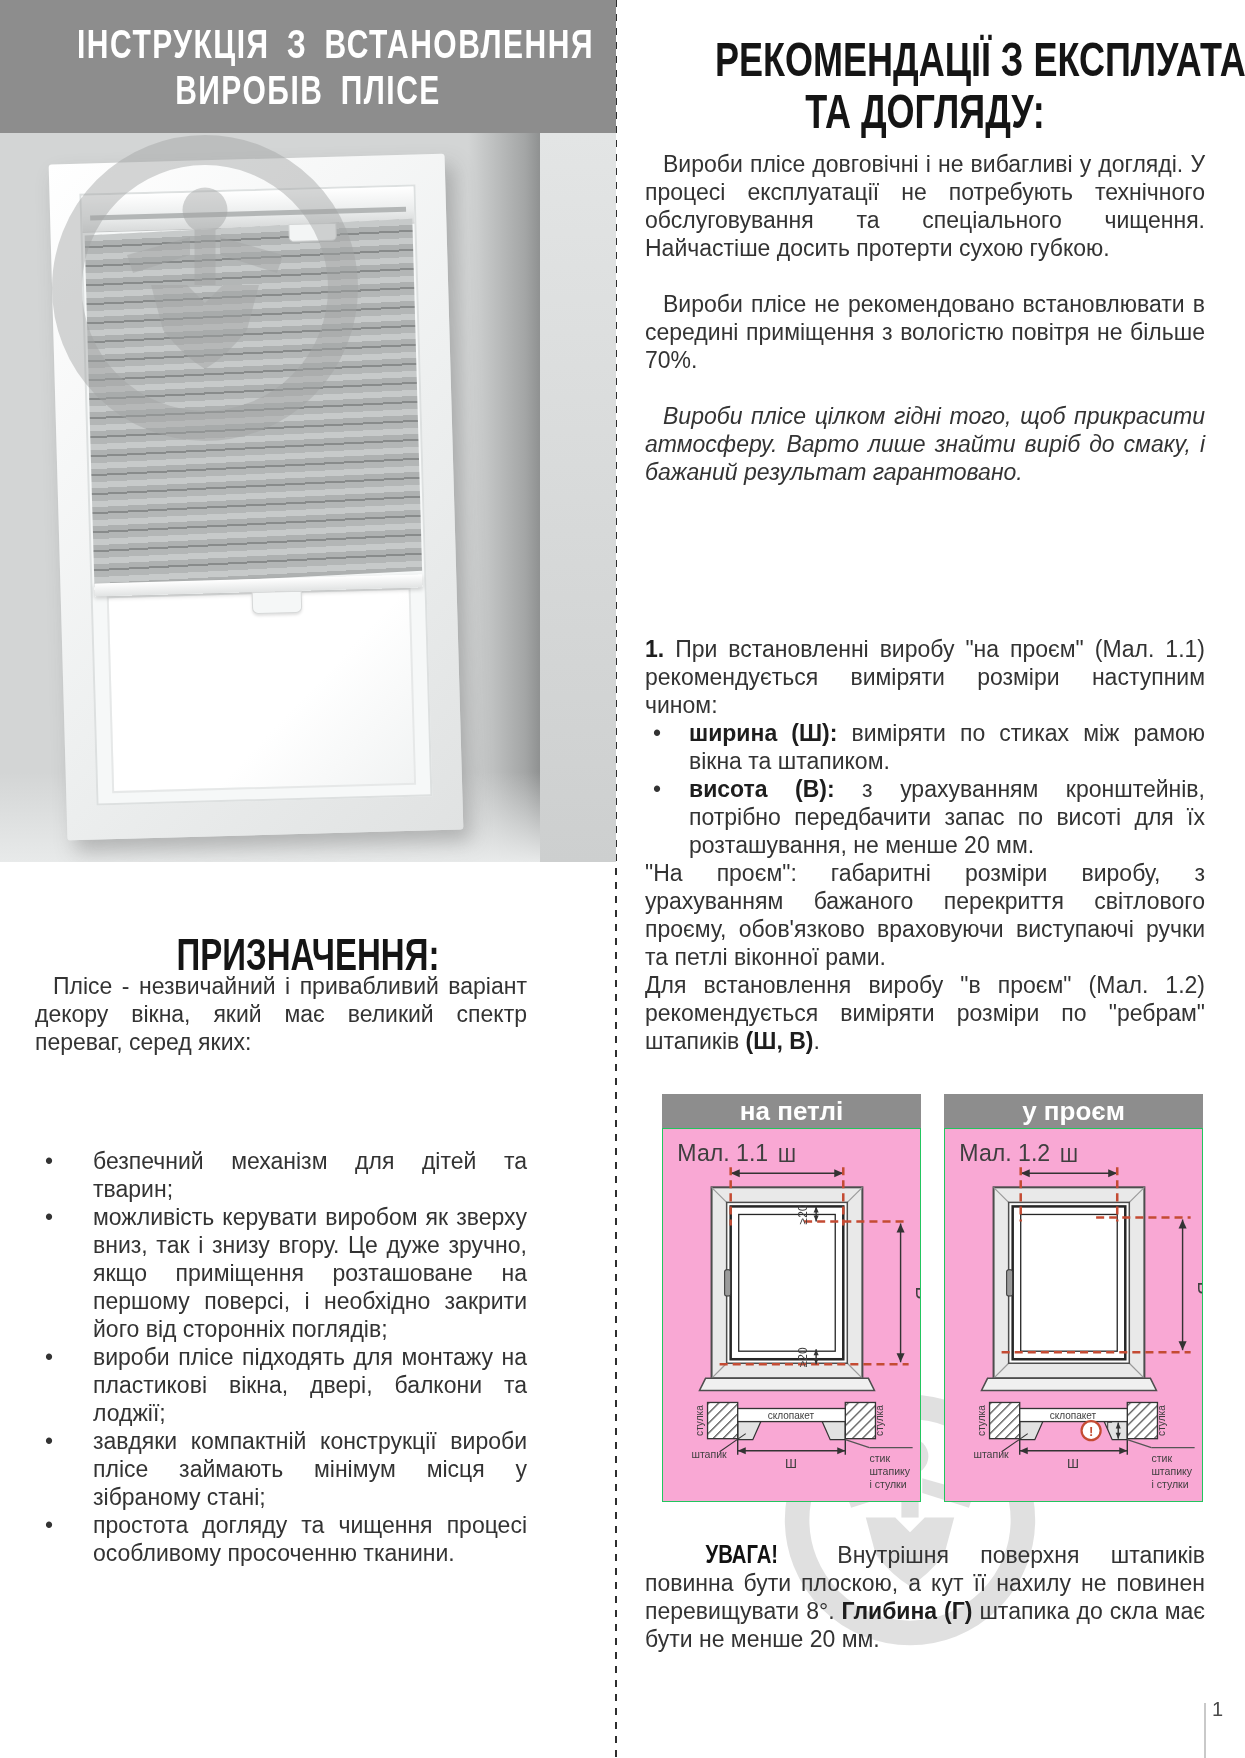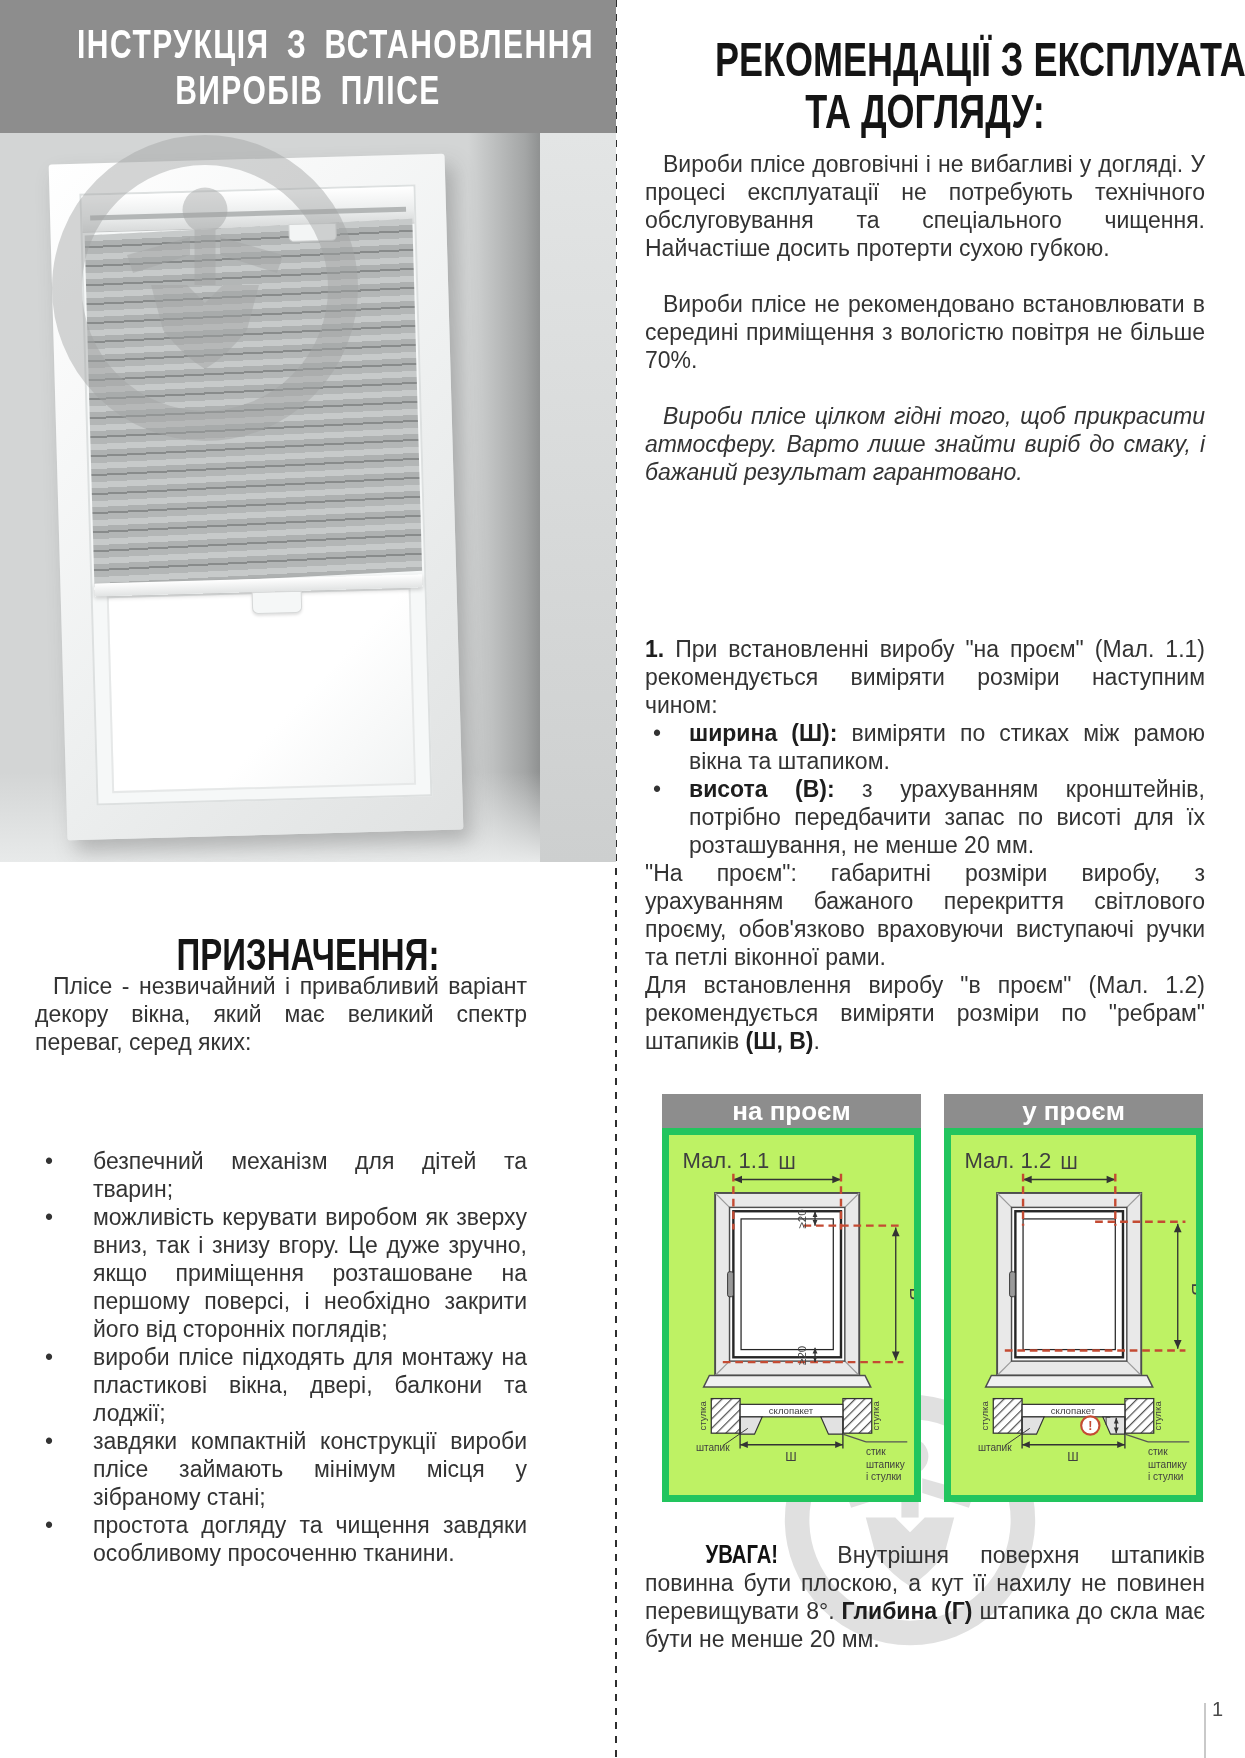--- a/index.html
+++ b/index.html
@@ -53,21 +53,21 @@
   .ind{text-indent:18px;}
   .ital{font-style:italic;}
   .mlist{left:645px;top:719px;width:560px;}
   .mlist .b-item{position:relative;padding-left:44px;}
   .mlist .b-item::before{content:"\2022";position:absolute;left:8px;top:0;}
   .bold{font-weight:700;color:#1d1d1d;}
   
   .panel{width:259px;z-index:2;}
   .panel-hd{height:34px;background:#8d8d8d;color:#ffffff;font-weight:700;font-size:26px;
       display:flex;align-items:center;justify-content:center;}
-  .panel-box{height:374px;background:#bef264;border:7px solid #22c55e;box-sizing:border-box;}
+  .panel-box{height:374px;background:#f9a8d4;border:1px solid #22c55e;box-sizing:border-box;}
   .panel-box svg{display:block;width:100%;height:100%;}
   
   .attention{left:645px;top:1540px;width:560px;z-index:3;text-indent:34px;}
   .att-lead{display:inline-block;font-weight:800;font-size:26px;transform:scaleX(.78);transform-origin:0 50%;color:#111;}
   
   .divider{left:615px;top:0;width:2px;height:1758px;
       background:repeating-linear-gradient(180deg,#2e2e2e 0 7px,transparent 7px 14px);}
   .page-rule{left:1204px;top:1703px;width:2px;height:55px;background:#c9c9c9;}
   .page-num{left:1212px;top:1698px;font-size:20px;color:#4a4a4a;}
   .dim{stroke:#333;stroke-width:1.4;fill:none;}
@@ -114,21 +114,21 @@
     <span class="cond">ПРИЗНАЧЕННЯ:</span>
   </div>
 
   <div class="abs body-txt intro">Плісе - незвичайний і привабливий варіант декору вікна, який має великий спектр переваг, серед яких:</div>
 
   <div class="abs body-txt blist">
     <div class="b-item"><span>безпечний механізм для дітей та тварин;</span></div>
     <div class="b-item"><span>можливість керувати виробом як зверху вниз, так і знизу вгору. Це дуже зручно, якщо приміщення розташоване на першому поверсі, і необхідно закрити його від сторонніх поглядів;</span></div>
     <div class="b-item"><span>вироби плісе підходять для монтажу на пластикові вікна, двері, балкони та лоджії;</span></div>
     <div class="b-item"><span>завдяки компактній конструкції вироби плісе займають мінімум місця у зібраному стані;</span></div>
-    <div class="b-item"><span>простота догляду та чищення завдяки особливому просоченню тканини.</span></div>
+    <div class="b-item"><span>простота догляду та чищення процесі особливому просоченню тканини.</span></div>
   </div>
 
   <div class="abs h-black h-care">
     <span class="cond">РЕКОМЕНДАЦІЇ З ЕКСПЛУАТАЦІЇ</span>
     <span class="cond">ТА ДОГЛЯДУ:</span>
   </div>
 
   <div class="abs body-txt rcol-p ind" style="top:150px;">Вироби плісе довговічні і не вибагливі у догляді. У процесі експлуатації не потребують технічного обслуговування та спеціального чищення. Найчастіше досить протерти сухою губкою.</div>
   <div class="abs body-txt rcol-p ind" style="top:290px;">Вироби плісе не рекомендовано встановлювати в середині приміщення з вологістю повітря не більше 70%.</div>
   <div class="abs body-txt rcol-p ind ital" style="top:402px;">Вироби плісе цілком гідні того, щоб прикрасити атмосферу. Варто лише знайти виріб до смаку, і бажаний результат гарантовано.</div>
@@ -156,21 +156,21 @@
   <svg class="abs wm" style="left:775px;top:1385px;width:270px;height:270px;opacity:.3;color:#9a9a9a;z-index:1;" viewBox="-110 -110 220 220" aria-hidden="true">
     <circle r="92" fill="none" stroke="currentColor" stroke-width="20"></circle>
     <circle cx="0" cy="-52" r="15" fill="currentColor"></circle>
     <rect x="-7" y="-56" width="14" height="54" fill="currentColor"></rect>
     <path d="M-10,-34 L-52,-22 L-48,-10 L-10,-22 Z" fill="currentColor"></path>
     <path d="M10,-34 L52,-22 L48,-10 L10,-22 Z" fill="currentColor"></path>
     <path d="M-36,-2 L-12,-2 L0,10 L12,-2 L36,-2 L28,28 Q14,46 0,54 Q-14,46 -28,28 Z" fill="currentColor"></path>
   </svg>
 
   <div class="abs panel" style="left:662px;top:1094px;">
-    <div class="panel-hd">на проєм</div>
+    <div class="panel-hd">на петлі</div>
     <div class="panel-box">
       <svg viewBox="0 0 255 370">
         <defs>
           <pattern id="h1" width="7" height="7" patternUnits="userSpaceOnUse" patternTransform="rotate(45)">
             <rect width="7" height="7" fill="#ffffff"></rect>
             <line x1="0" y1="0" x2="0" y2="7" stroke="#555" stroke-width="2.6"></line>
           </pattern>
         </defs>
         <text x="14" y="32" font-size="23" class="lbl">Мал. 1.1</text>
 

